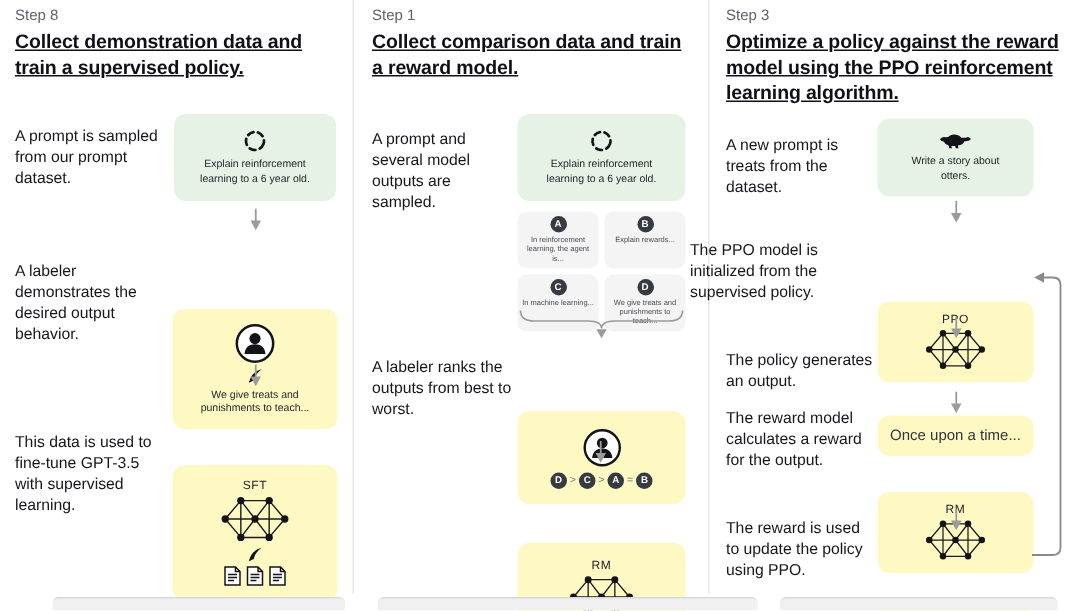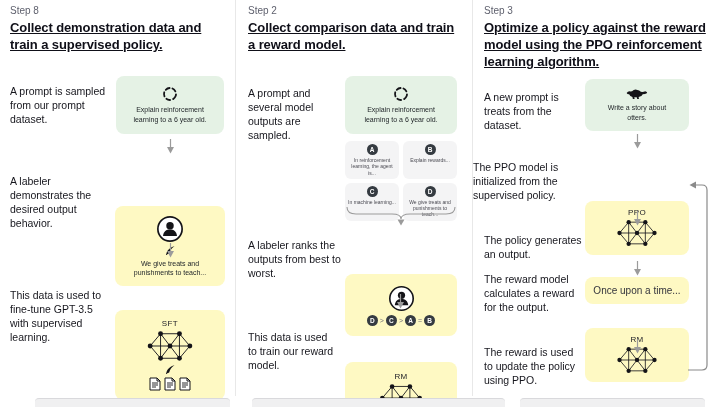--- a/index.html
+++ b/index.html
@@ -106,21 +106,21 @@
           <path d="M3 6 H9 M3 8 H9 M3 10 H7" stroke="#141418" stroke-width="0.9"></path>
         </svg>
       <svg width="12" height="14" viewBox="0 0 12 14">
           <path d="M1 1 H8 L11 4 V13 H1 Z" fill="#fff" stroke="#141418"></path>
           <path d="M8 1 V4 H11" fill="none" stroke="#141418"></path>
           <path d="M3 6 H9 M3 8 H9 M3 10 H7" stroke="#141418" stroke-width="0.9"></path>
         </svg>
     </div>
   </div>
 
-  <p class="step-label" style="left:248px;top:5px">Step 2</p>
+  <p class="step-label" style="left:248px;top:5px">Step 1</p>
   <h2 class="heading" style="left:248px;top:20px;width:212px">Collect comparison data and train a reward model.</h2>
 
   <p class="note" style="left:248px;top:86px;width:86px">A prompt and several model outputs are sampled.</p>
   <div class="box green" style="left:345px;top:76px;width:112px;height:58px">
     <svg width="16" height="16" viewBox="0 0 16 16">
       <circle cx="8" cy="8" r="6" fill="none" stroke="#141418" stroke-width="1.8" stroke-dasharray="4 3" stroke-linecap="round" transform="rotate(20 8 8)"></circle>
     </svg>
     <div class="cap" style="width:94px">Explain reinforcement learning to a 6 year old.</div>
   </div>
 
@@ -164,21 +164,20 @@
       <span class="rs">=</span>
       <span class="rc">B</span>
     </div>
   </div>
 
   <svg class="arr" style="left:396px;top:294px" width="9" height="15" viewBox="0 0 9 15">
     <path d="M4.5 0 V8.5" stroke="#9b9b9b" stroke-width="1.2"></path>
       <path d="M1 8 L8 8 L4.5 14.5 Z" fill="#9b9b9b"></path>
   </svg>
 
-  <p class="note" style="left:248px;top:330px;width:90px">This data is used to train our reward model.</p>
   <div class="box gray" style="left:345px;top:314px;width:112px;height:76px">
     <div class="mlabel">RM</div>
     <svg width="44" height="32" viewBox="0 0 48 36">
       <g stroke="#1b1b1f" stroke-width="1" fill="none">
         <path d="M3 18 L14 5 M3 18 L14 31 M3 18 L24 18 M14 5 L34 5 M14 31 L34 31 M34 5 L45 18 M34 31 L45 18 M24 18 L45 18 M14 5 L24 18 M34 5 L24 18 M14 31 L24 18 M34 31 L24 18 M14 5 L14 31 M34 5 L34 31"></path>
       </g>
       <g fill="#141418">
         <circle cx="3" cy="18" r="2.6"></circle>
           <circle cx="14" cy="5" r="2.6"></circle>
           <circle cx="34" cy="5" r="2.6"></circle>
@@ -208,21 +207,21 @@
       <path d="M0.5 4.5 Q2 2.5 4 3.2 L5.5 3 Q7 1.2 9.5 1.5 Q12.5 1.8 13.5 3.5 Q16 3.8 17.5 3 Q19.5 3.6 19.3 4.6 Q18 5.8 15.5 5.6 Q14.5 7.8 11.5 8.3 L11.8 10 H10.2 L9.8 8.5 H7.5 L7.8 10 H6.2 L5.8 8.2 Q3.5 7.6 2.8 5.8 Q1.2 6 0.5 4.5 Z" fill="#141418"></path>
     </svg>
     <div class="cap" style="width:60px">Write a story about otters.</div>
   </div>
 
   <svg class="arr" style="left:633px;top:134px" width="9" height="15" viewBox="0 0 9 15">
     <path d="M4.5 0 V8.5" stroke="#9b9b9b" stroke-width="1.2"></path>
       <path d="M1 8 L8 8 L4.5 14.5 Z" fill="#9b9b9b"></path>
   </svg>
 
-  <p class="note" style="left:473px;top:160px;width:96px">The PPO model is initialized from the supervised policy.</p>
+  <p class="note" style="left:460px;top:160px;width:96px">The PPO model is initialized from the supervised policy.</p>
   <div class="box gray" style="left:585px;top:153px;width:104px;height:54px">
     <div class="mlabel">PPO</div>
     <svg width="42" height="30" viewBox="0 0 48 36">
       <g stroke="#1b1b1f" stroke-width="1" fill="none">
         <path d="M3 18 L14 5 M3 18 L14 31 M3 18 L24 18 M14 5 L34 5 M14 31 L34 31 M34 5 L45 18 M34 31 L45 18 M24 18 L45 18 M14 5 L24 18 M34 5 L24 18 M14 31 L24 18 M34 31 L24 18 M14 5 L14 31 M34 5 L34 31"></path>
       </g>
       <g fill="#141418">
         <circle cx="3" cy="18" r="2.6"></circle>
           <circle cx="14" cy="5" r="2.6"></circle>
           <circle cx="34" cy="5" r="2.6"></circle>

